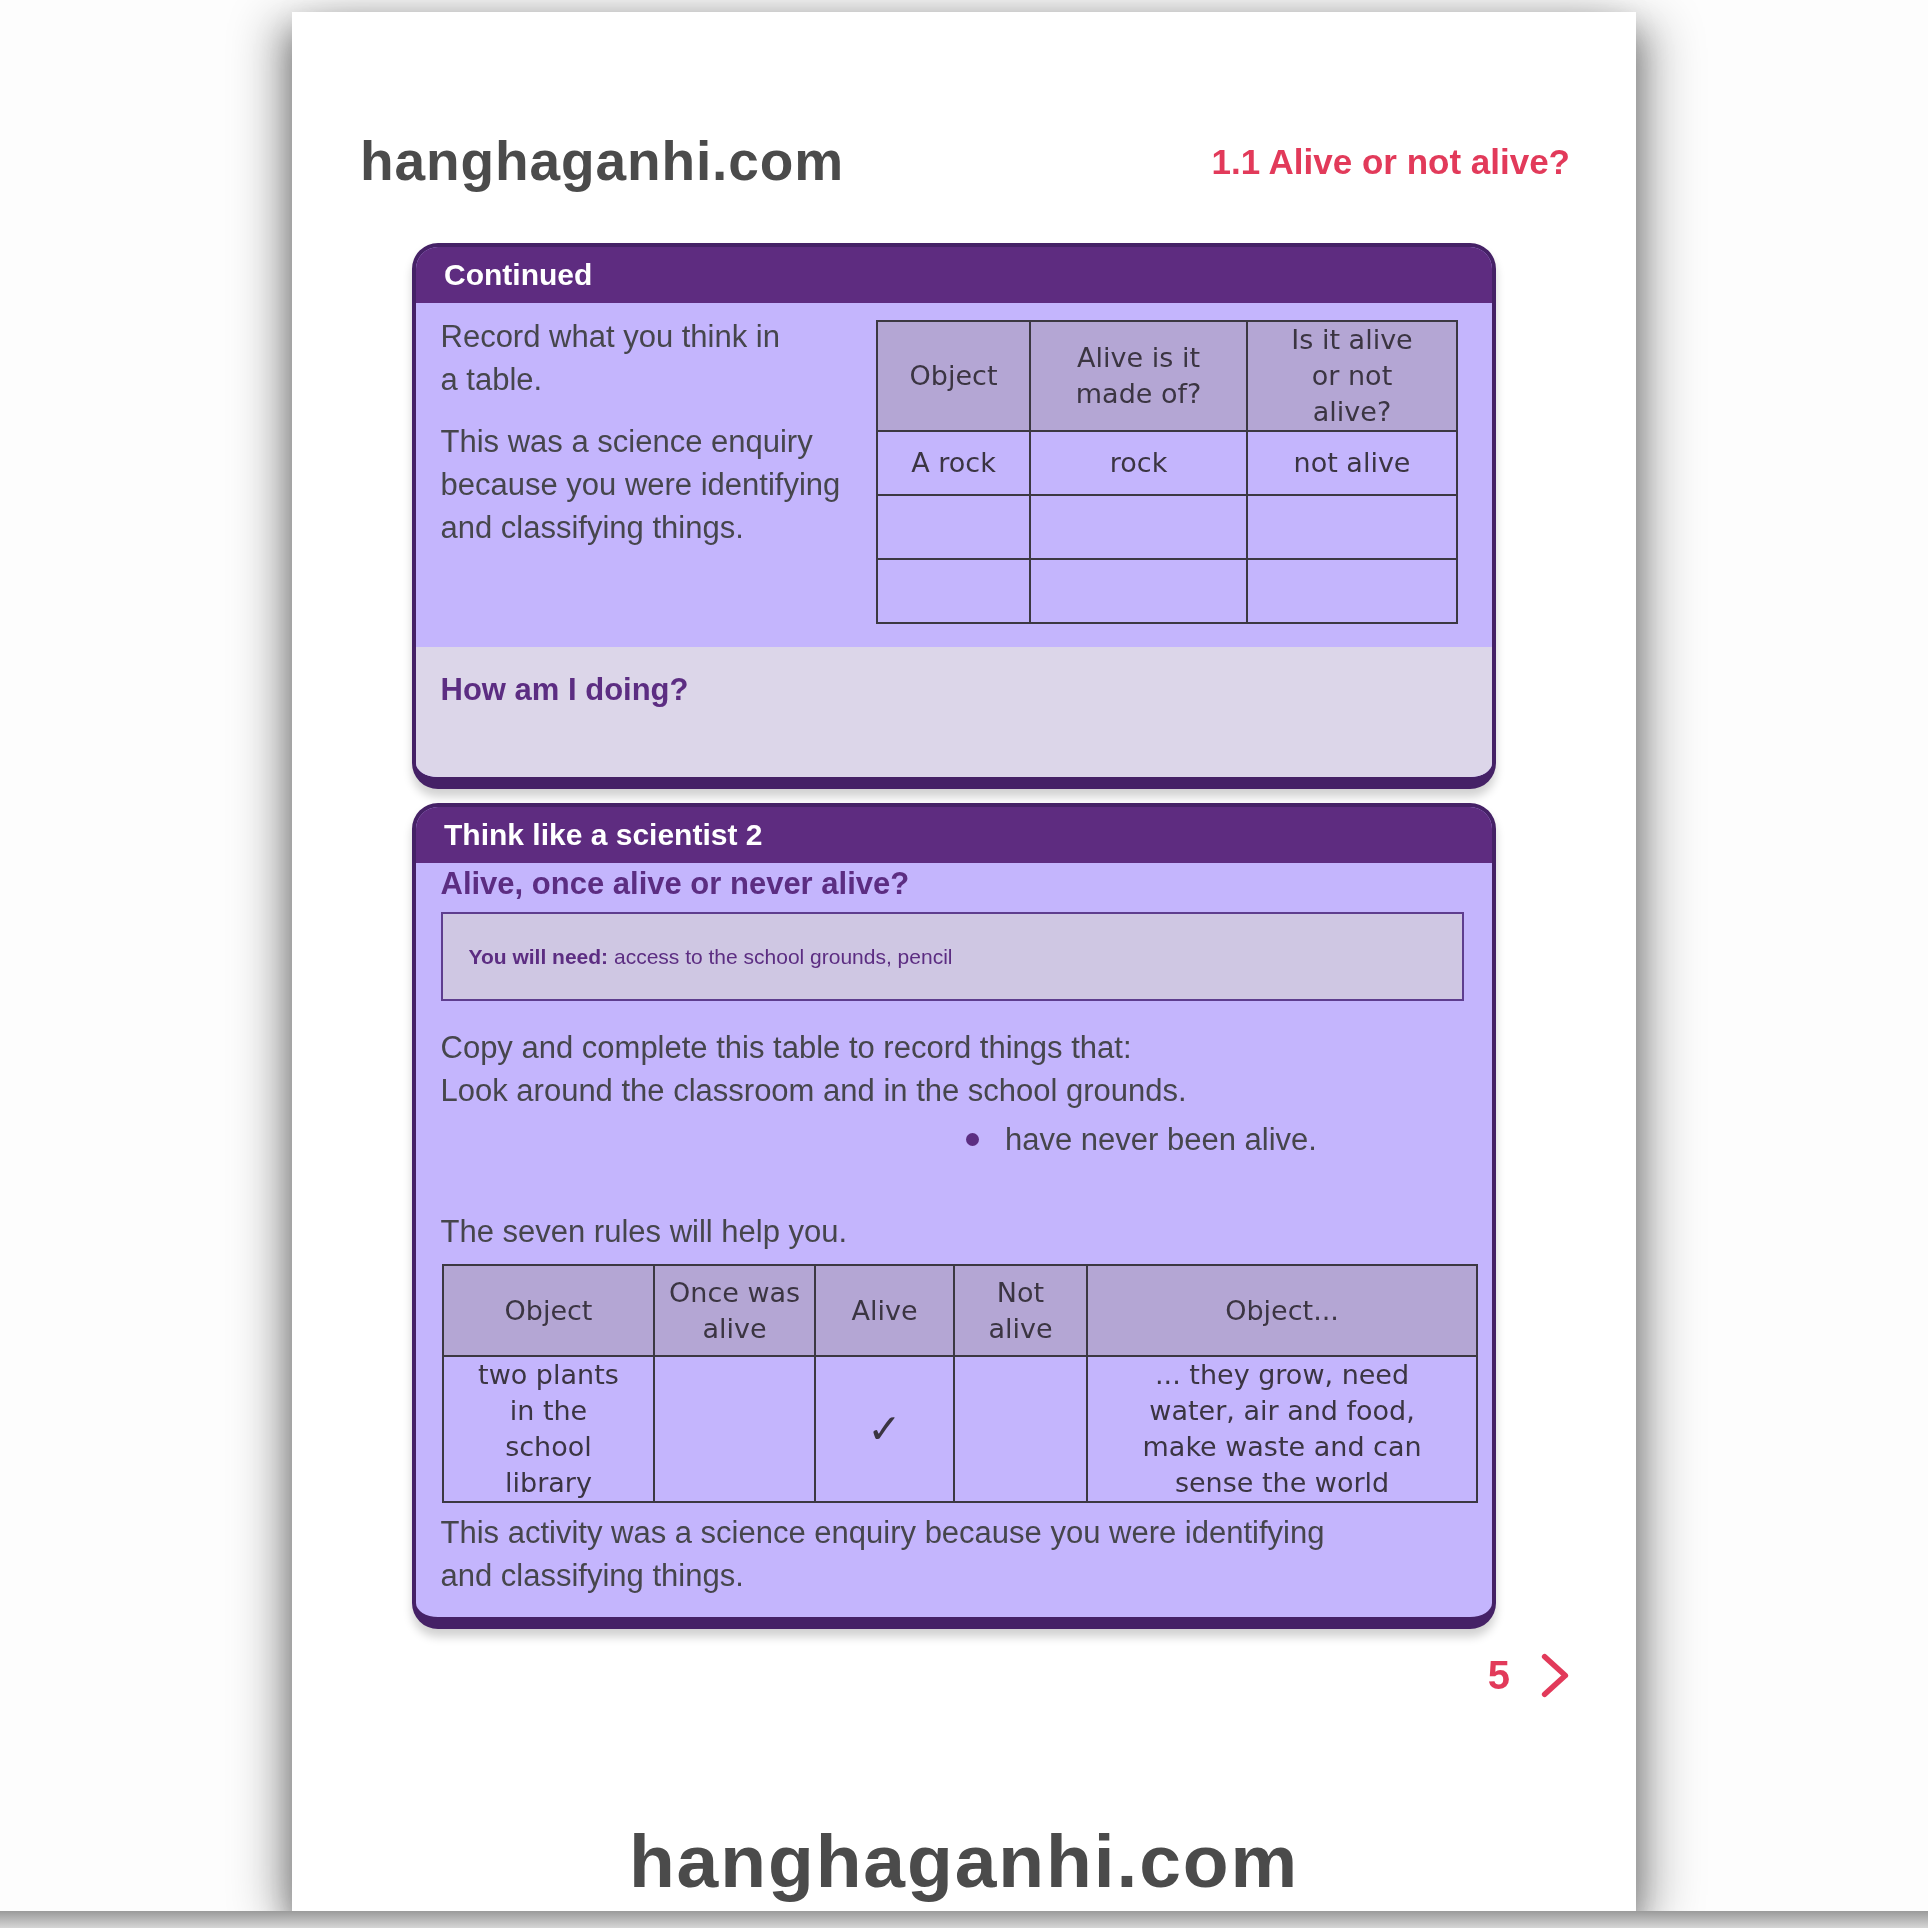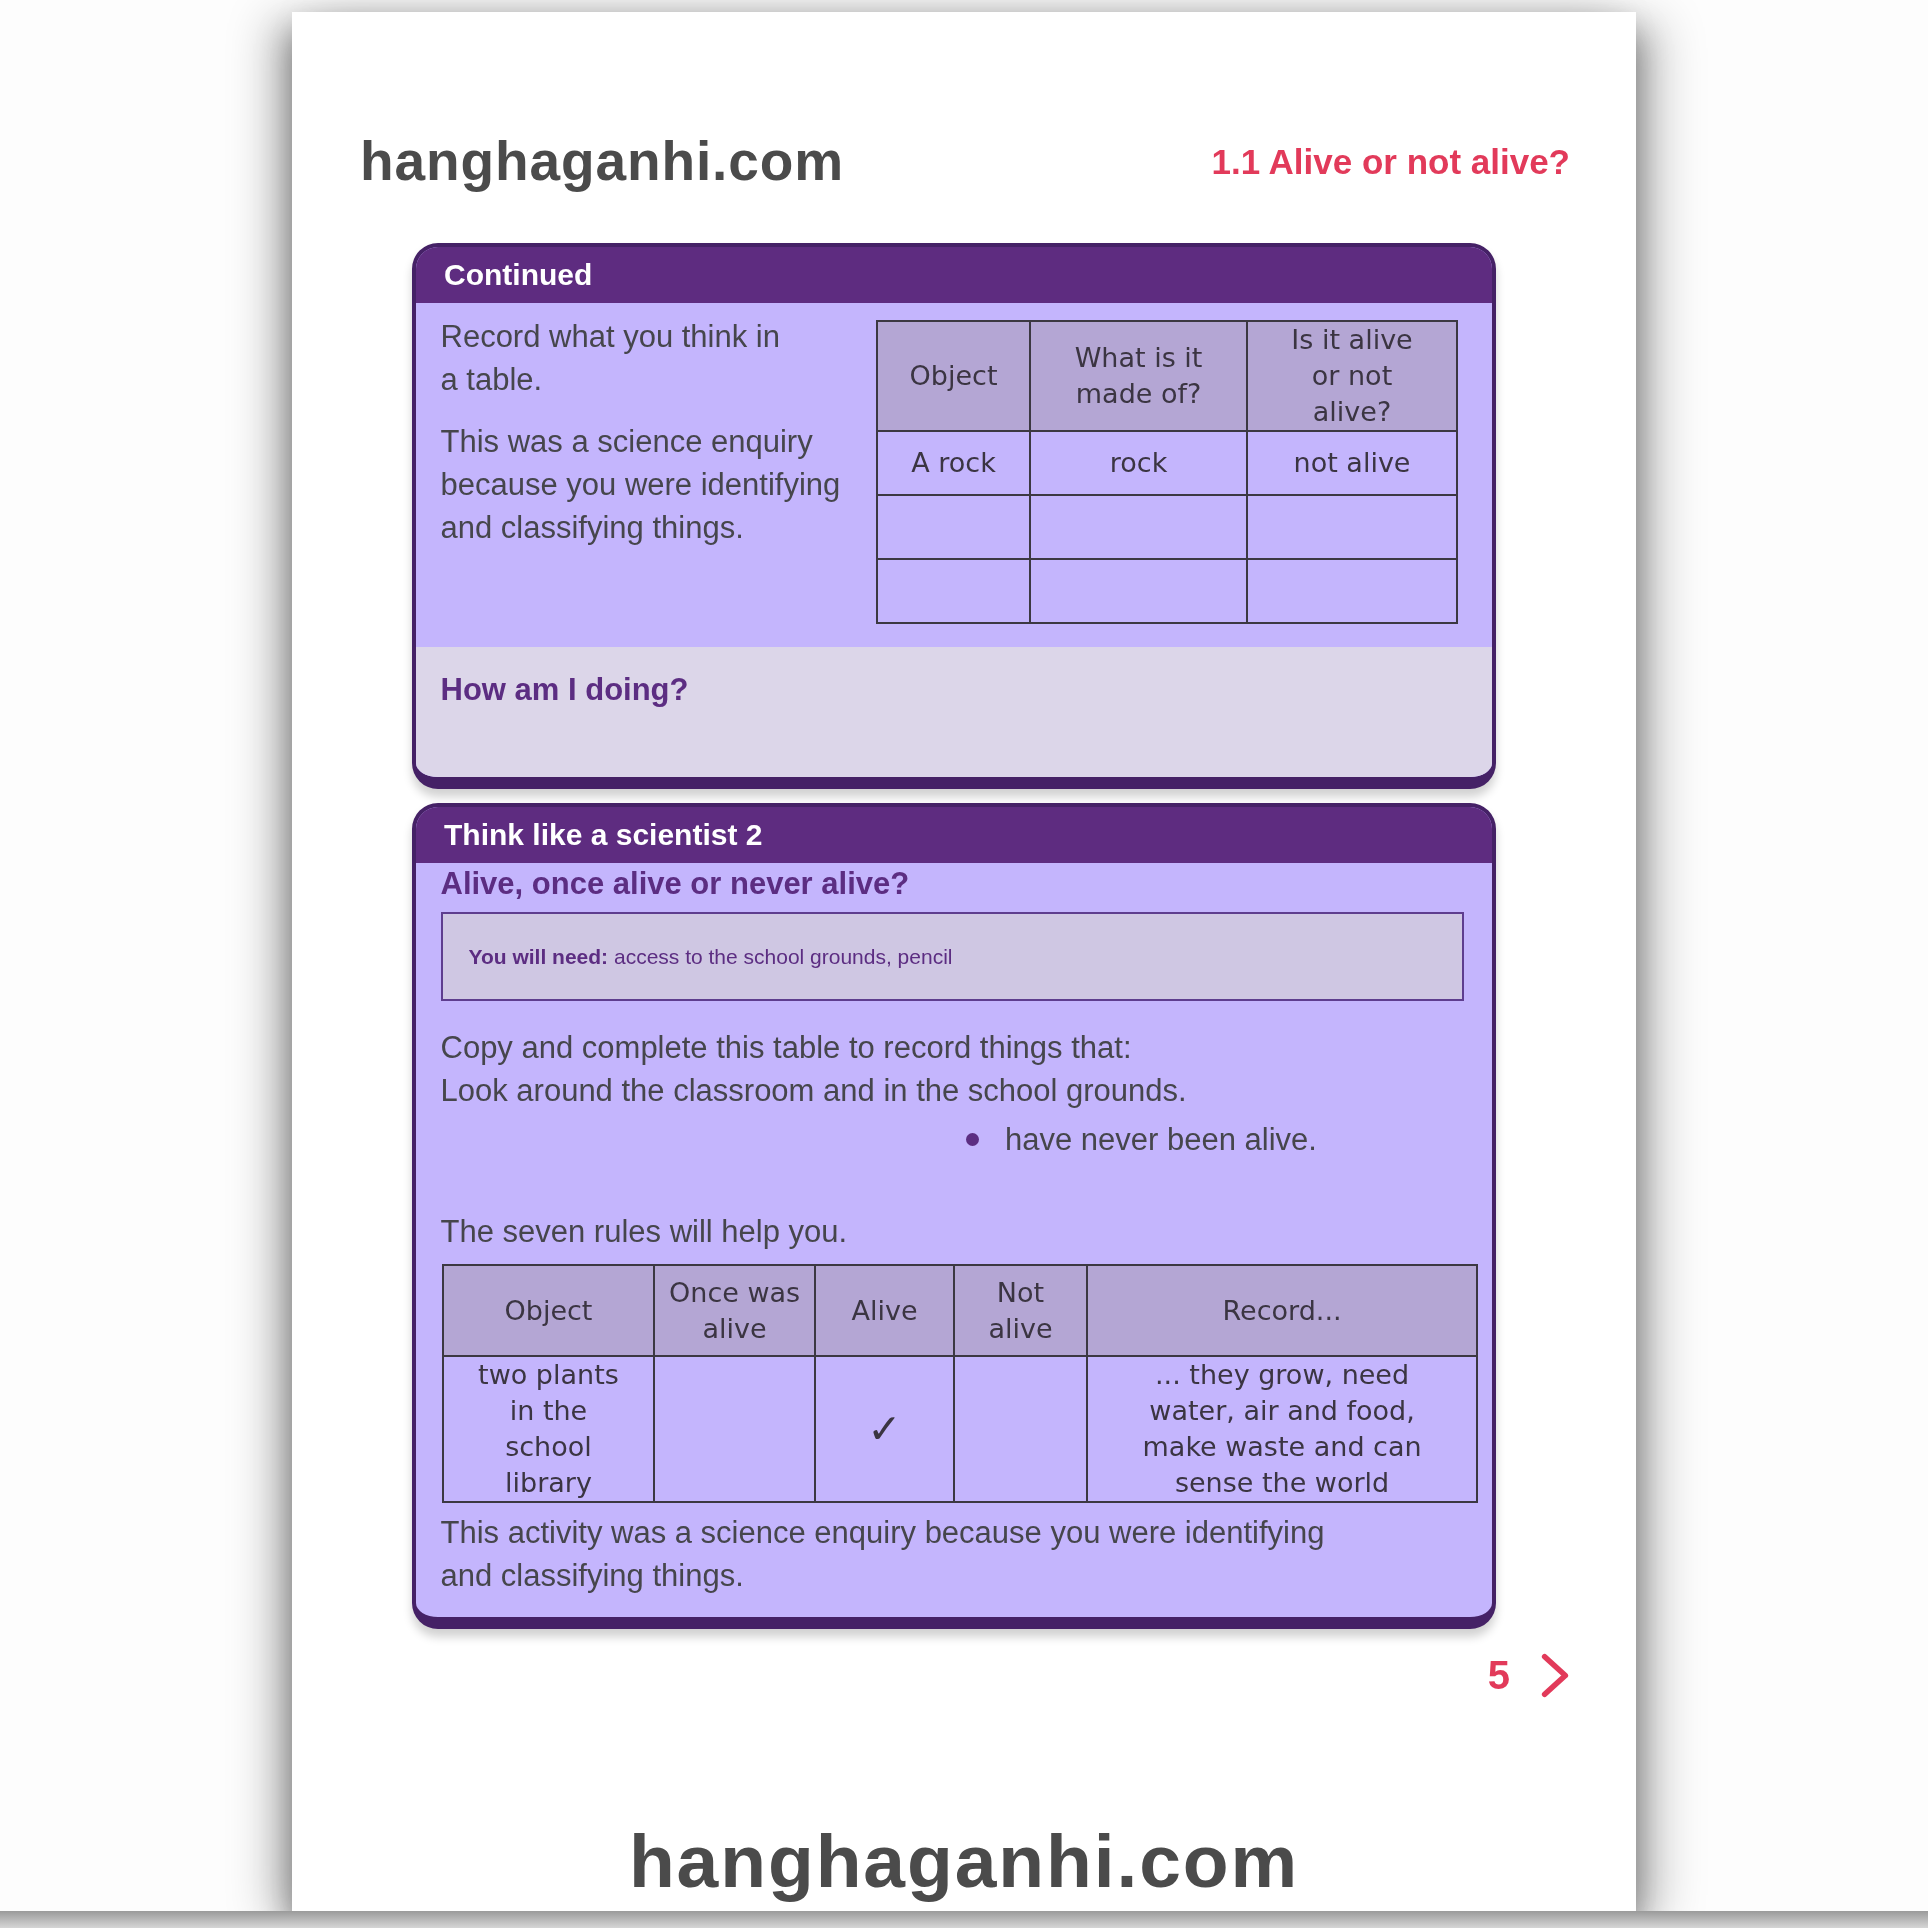--- a/index.html
+++ b/index.html
@@ -93,21 +93,21 @@
 
       <table class="t1">
         <colgroup>
             <col style="width:26.4%">
             <col style="width:37.4%">
             <col style="width:36.2%">
           </colgroup>
         <thead>
           <tr>
             <th>Object</th>
-            <th>What is it made of?</th>
+            <th>Alive is it made of?</th>
             <th>Is it alive or not alive?</th>
           </tr>
         </thead>
         <tbody>
           <tr>
             <td>A rock</td>
             <td>rock</td>
             <td>not alive</td>
           </tr>
           <tr>
@@ -162,21 +162,21 @@
             <col style="width:13.4%">
             <col style="width:12.9%">
             <col style="width:37.7%">
           </colgroup>
         <thead>
           <tr>
             <th>Object</th>
             <th>Once was alive</th>
             <th>Alive</th>
             <th>Not alive</th>
-            <th>Record...</th>
+            <th>Object...</th>
           </tr>
         </thead>
         <tbody>
           <tr>
             <td>two plants in the school library</td>
             <td></td>
             <td class="check-cell">✓</td>
             <td></td>
             <td>... they grow, need water, air and food, make waste and can sense the world</td>
           </tr>

